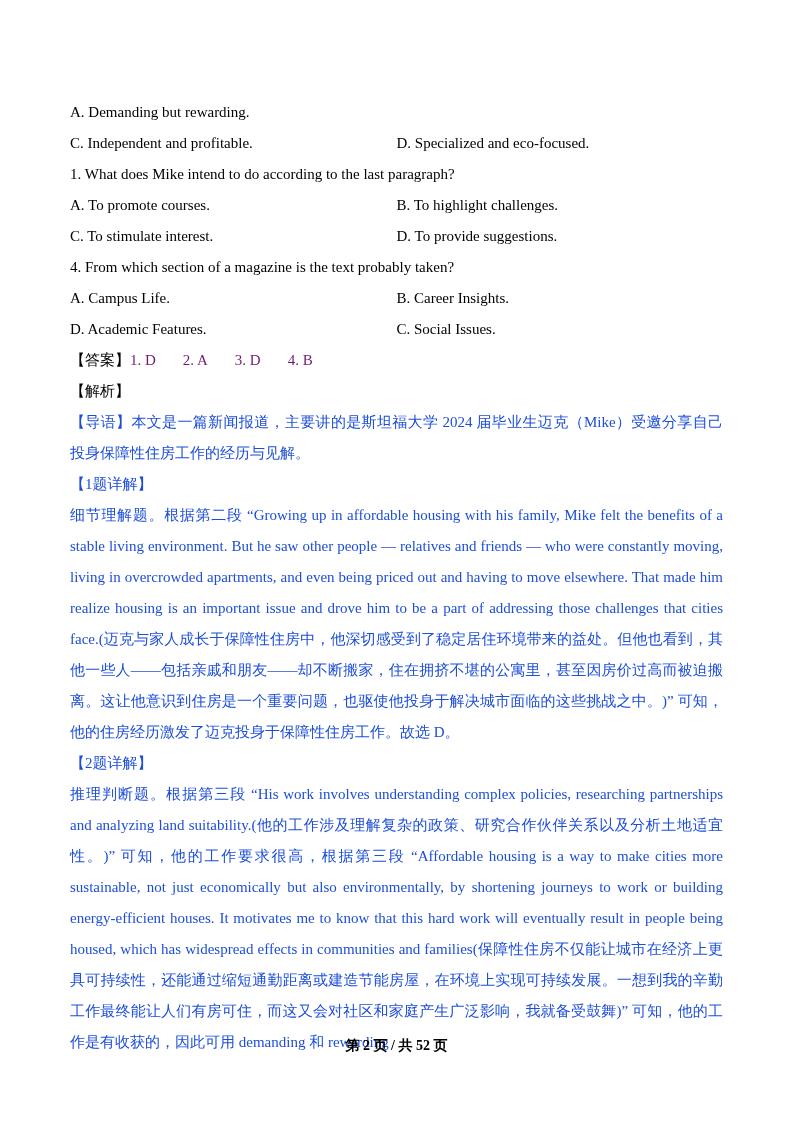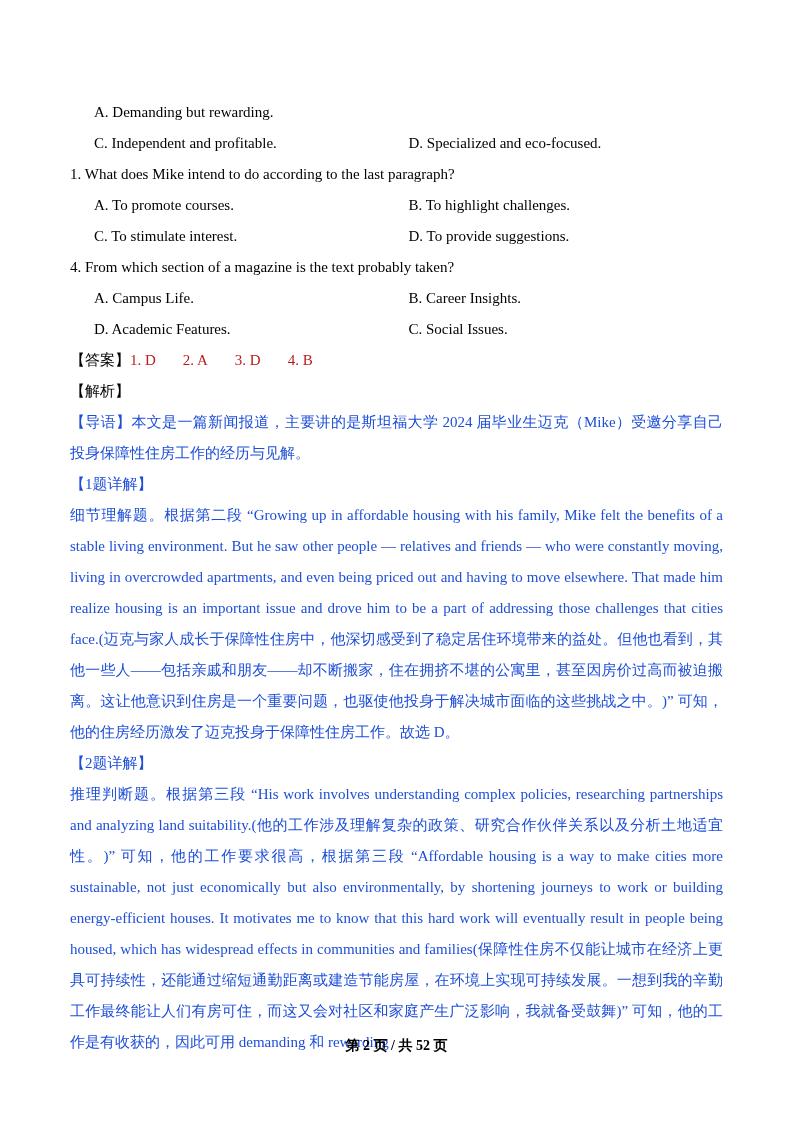--- a/index.html
+++ b/index.html
@@ -20,33 +20,32 @@
   .content {
     position: absolute;
     left: 70px;
     width: 653px;
     top: 97px;
     font-size: 15px;
     line-height: 31px;
   }
   .opt-row {
     display: flex;
-    margin-left: 24px;
   }
   .opt-row > span {
     flex: 0 0 50%;
   }
   .stem {
     display: block;
   }
   .red {
     color: #1d4ed8;
   }
   .blue {
-    color: #b91c1c;
+    color: #701a75;
   }
   .justify {
     text-align: justify;
     text-justify: inter-ideograph;
   }
   .answer-line .ans-item {
     display: inline-block;
     margin-right: 27px;
   }
   .answer-line .ans-item:last-child {

